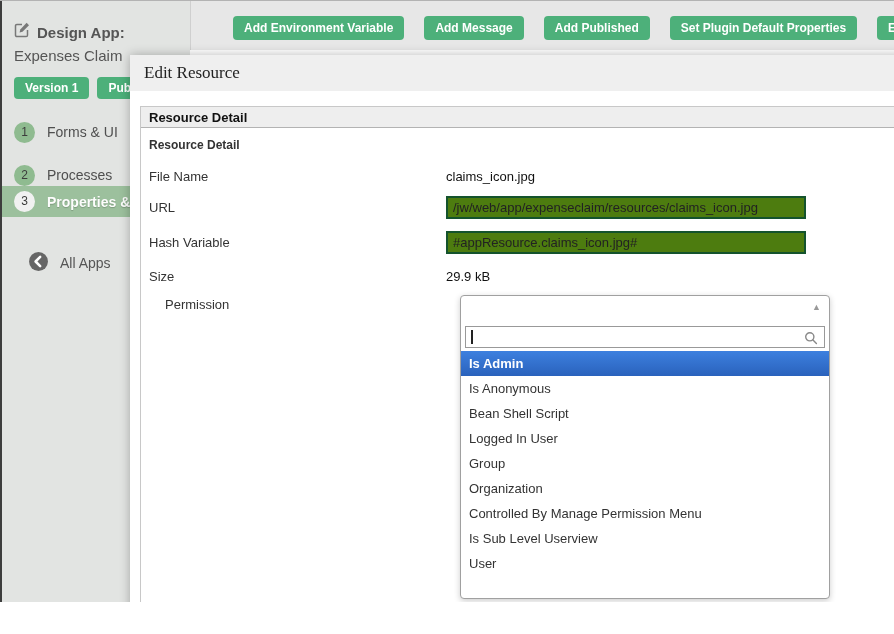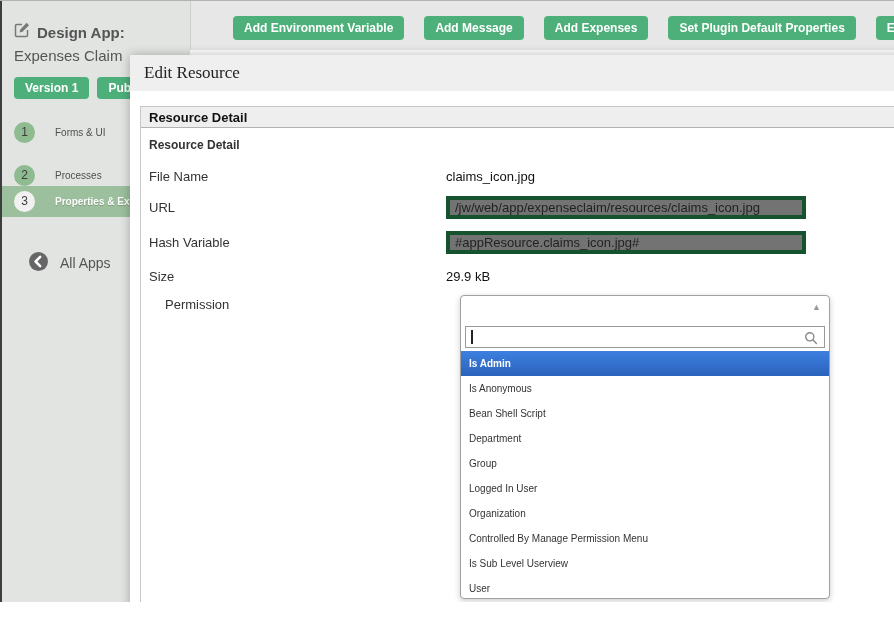--- a/index.html
+++ b/index.html
@@ -18,21 +18,21 @@
   .app-name { font-size:15px; color:#555; margin-top:5px; }
   .badge-row { display:flex; gap:8px; margin-top:13px; }
   .badge { background:#4db07a; color:#fff; font-size:12px; font-weight:bold;
            padding:4px 11px; border-radius:4px; white-space:nowrap; }
   .nav-item { position:absolute; left:0; width:190px; height:30px; display:flex;
               align-items:center; padding-left:14px; gap:12px; cursor:pointer; }
   .nav-item.active { background:#9cc09d; height:31px; }
   .nav-num { width:21px; height:21px; border-radius:50%; background:#8fbb90; color:#3c3c3c;
              font-size:12px; line-height:21px; text-align:center; flex-shrink:0; }
   .nav-item.active .nav-num { background:#f1f1f1; }
-  .nav-label { font-size:10px; color:#4f4f4f; white-space:nowrap;margin-left:8px; }
+  .nav-label { font-size:14px; color:#4f4f4f; white-space:nowrap; }
   .nav-item.active .nav-label { color:#fdfdfd; font-weight:bold; text-shadow:0 1px 1px rgba(0,0,0,.2); }
   .back-item { position:absolute; left:0; top:248px; width:190px; height:30px; display:flex;
                align-items:center; padding-left:28px; gap:11px; cursor:pointer; }
   .back-label { font-size:14px; color:#555; }
 
   
   .topbar { position:absolute; left:190px; top:0; width:704px; height:50px; background:#e7e7e7;
             border-left:1px solid #cfcfcf; z-index:2; }
   .toolbar { position:absolute; left:42px; top:16px; display:flex; gap:20px;justify-content:space-between; }
   .tb-btn { background:#4db07a; color:#fff; border:none; border-radius:4px; font-family:"Liberation Sans",sans-serif;
@@ -46,41 +46,41 @@
   .modal-body { padding:15px 0 0 10px; }
   .fieldset { width:780px; height:516px; border:1px solid #c8c8c8; background:#fff; }
   .fieldset-header { height:21px; background:#eeeeee; border-bottom:1px solid #b3b3b3;
                      font-size:13px; font-weight:bold; color:#111; line-height:21px; padding-left:8px; }
   .fieldset-body { padding:10px 8px 0 8px; }
   .subsection { font-size:12px; font-weight:bold; color:#333; margin-bottom:17px; }
 
   .form-row { display:flex; align-items:flex-start; }
   .form-label { width:297px; flex-shrink:0; font-size:13px; color:#333; }
   .form-value { font-size:13px; color:#111; }
-  .form-input { width:360px; height:23px; border:4px solid #14532d; font-family:"Liberation Sans",sans-serif;
-                font-size:13px; color:#222; padding:2px 5px; background:#737373; }
+  .form-input { width:360px; height:23px; border:2px solid #14532d; font-family:"Liberation Sans",sans-serif;
+                font-size:13px; color:#222; padding:2px 5px; background:#4d7c0f; }
   .row-filename { margin-bottom:12px; }
   .row-url { margin-bottom:12px; }
   .row-hash { margin-bottom:15px; }
   .row-size { margin-bottom:11px; }
   .pad-lbl { padding-top:4px; }
   .pad-lbl2 { padding-top:2px;margin-left:16px; }
 
   
   .chosen { position:relative; margin-left:-2px; width:370px; border:1px solid #a0a0a0;
             border-radius:4px; background:#fff; box-shadow:0 2px 6px rgba(0,0,0,.2); }
   .chosen-top { height:27px; position:relative; cursor:pointer; }
   .chosen-arrow { position:absolute; right:8px; top:7px; font-size:9px; color:#999; line-height:1; }
   .chosen-search { position:relative; padding:3px 4px; }
   .chosen-search input { width:100%; height:22px; border:1px solid #999; font-family:"Liberation Sans",sans-serif;
                          font-size:13px; padding:2px 22px 2px 5px; outline:none; }
   .text-cursor { position:absolute; left:10px; top:7px; width:2px; height:14px; background:#222; }
   .search-icon { position:absolute; right:11px; top:8px; }
   .chosen-results { height:245px; overflow:hidden; margin-bottom:2px; list-style:none; }
-  .chosen-results li { height:25px; line-height:25px; padding:0 8px; font-size:10px; color:#333;
+  .chosen-results li { height:25px; line-height:25px; padding:0 8px; font-size:13px; color:#333;
                        white-space:nowrap; cursor:pointer; }
   .chosen-results li.highlighted { background:linear-gradient(#3d80df, #2a62bc); color:#fff; font-weight:bold; }
 </style>
 </head>
 <body>
 
 <div id="root">
 
   <div class="sidebar">
     <div class="app-header">
@@ -121,21 +121,21 @@
         </svg>
       </span>
       <span class="back-label">All Apps</span>
     </div>
   </div>
 
   <div class="topbar">
     <div class="toolbar">
       <button class="tb-btn">Add Environment Variable</button>
       <button class="tb-btn">Add Message</button>
-      <button class="tb-btn">Add Expenses</button>
+      <button class="tb-btn">Add Published</button>
       <button class="tb-btn">Set Plugin Default Properties</button>
       <button class="tb-btn">Export</button>
     </div>
   </div>
 
   <div class="modal">
     <div class="modal-title">Edit Resource</div>
     <div class="modal-body">
       <div class="fieldset">
         <div class="fieldset-header">Resource Detail</div>
@@ -176,23 +176,22 @@
                   <svg width="14" height="14" viewBox="0 0 14 14">
                     <circle cx="5.8" cy="5.8" r="4.1" fill="none" stroke="#888" stroke-width="1.4"></circle>
                     <line x1="9" y1="9" x2="12.4" y2="12.4" stroke="#888" stroke-width="1.4" stroke-linecap="round"></line>
                   </svg>
                 </span>
               </div>
               <ul class="chosen-results">
                 <li class="highlighted">Is Admin</li>
                 <li>Is Anonymous</li>
                 <li>Bean Shell Script</li>
-                <li>Department</li>
+                <li>Logged In User</li>
                 <li>Group</li>
-                <li>Logged In User</li>
                 <li>Organization</li>
                 <li>Controlled By Manage Permission Menu</li>
                 <li>Is Sub Level Userview</li>
                 <li>User</li>
               </ul>
             </div>
           </div>
 
         </div>
       </div>

